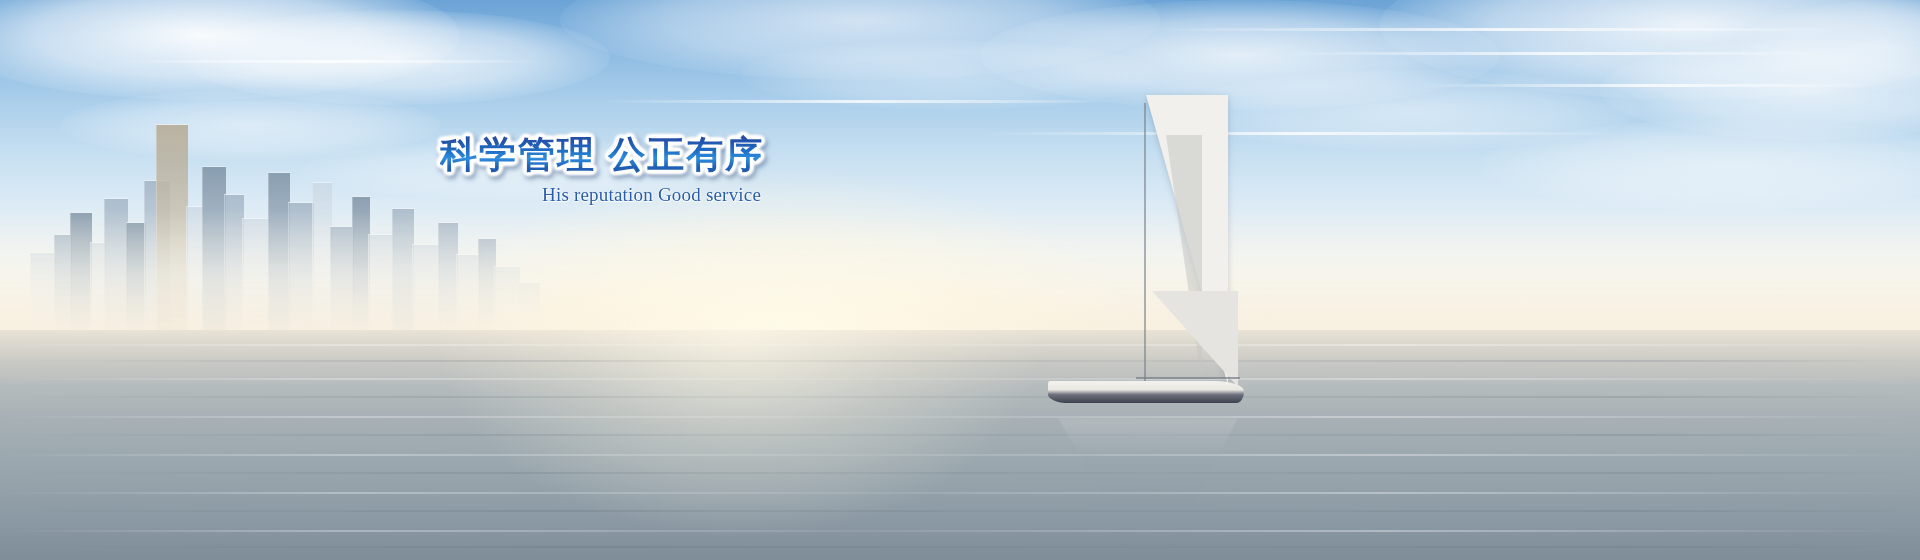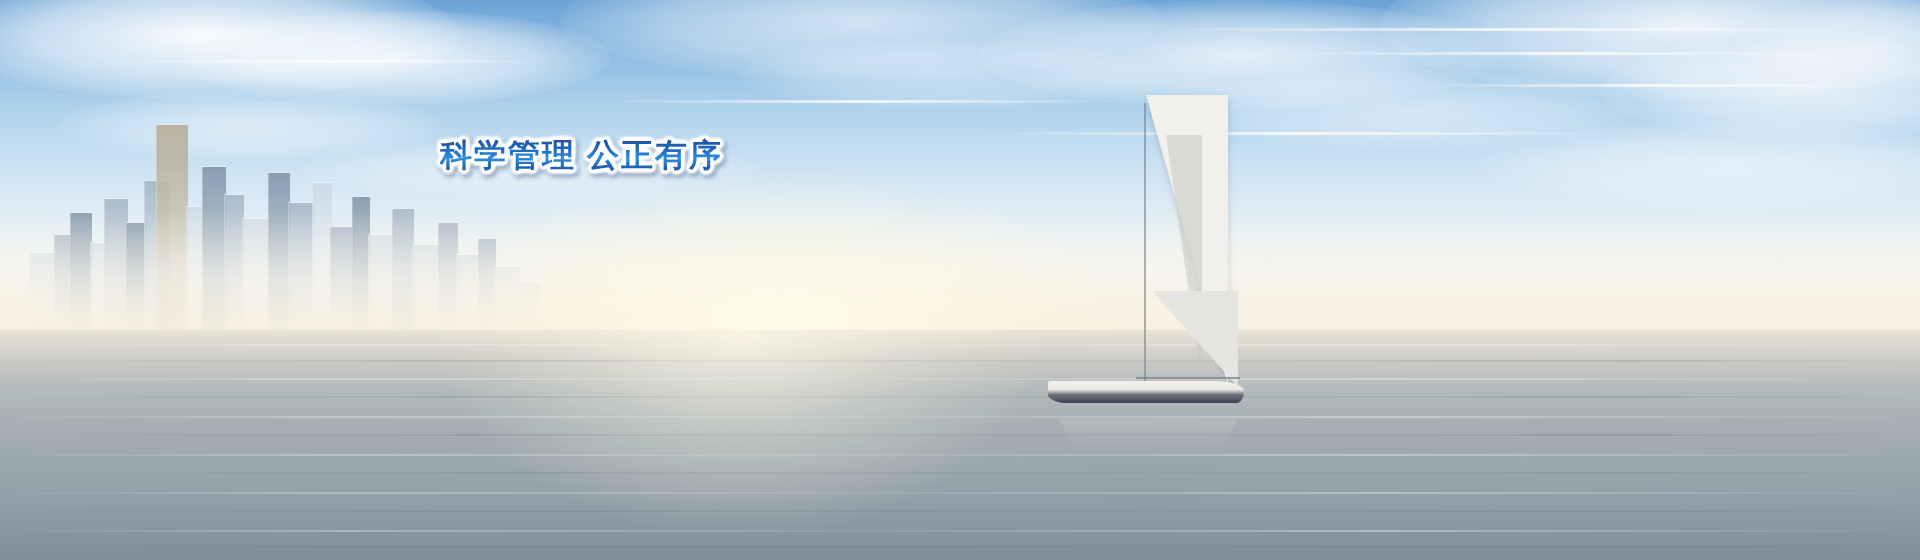--- a/index.html
+++ b/index.html
@@ -119,21 +119,21 @@
     background:
       linear-gradient(to bottom, rgba(240,240,238,.9) 0%, rgba(150,160,170,.5) 45%, rgba(150,160,170,0) 100%);
     clip-path:polygon(8% 0%, 86% 0%, 66% 100%, 30% 100%);
   }
 
   
   .copy { position:absolute; left:440px; top:128px; width:540px; }
 
   .zh {
     font-weight:bold;
-    font-size:32px;
+    font-size:37px;
     line-height:54px;
     letter-spacing:2px;
     white-space:nowrap;
     background-clip:text; -webkit-background-clip:text;
     color:transparent;
     -webkit-text-stroke:0;
     filter:
       drop-shadow(0 0 1px #ffffff) drop-shadow(0 0 2px #ffffff)
       drop-shadow(1px 1px 0 #ffffff) drop-shadow(-1px 1px 0 #ffffff)
       drop-shadow(1px -1px 0 #ffffff) drop-shadow(-1px -1px 0 #ffffff)
@@ -254,15 +254,16 @@
     <div class="sail-main"></div>
     <div class="sail-main-sh"></div>
     <div class="sail-jib"></div>
     <div class="boom"></div>
     <div class="hull"></div>
   </div>
   <div class="boat-ref"></div>
 
   <div class="copy">
     <div class="zh zh1">科学管理  公正有序</div>
+    <div class="en en2">His reputation Good service</div>
   </div>
 
 </div>
 
 </body></html>

